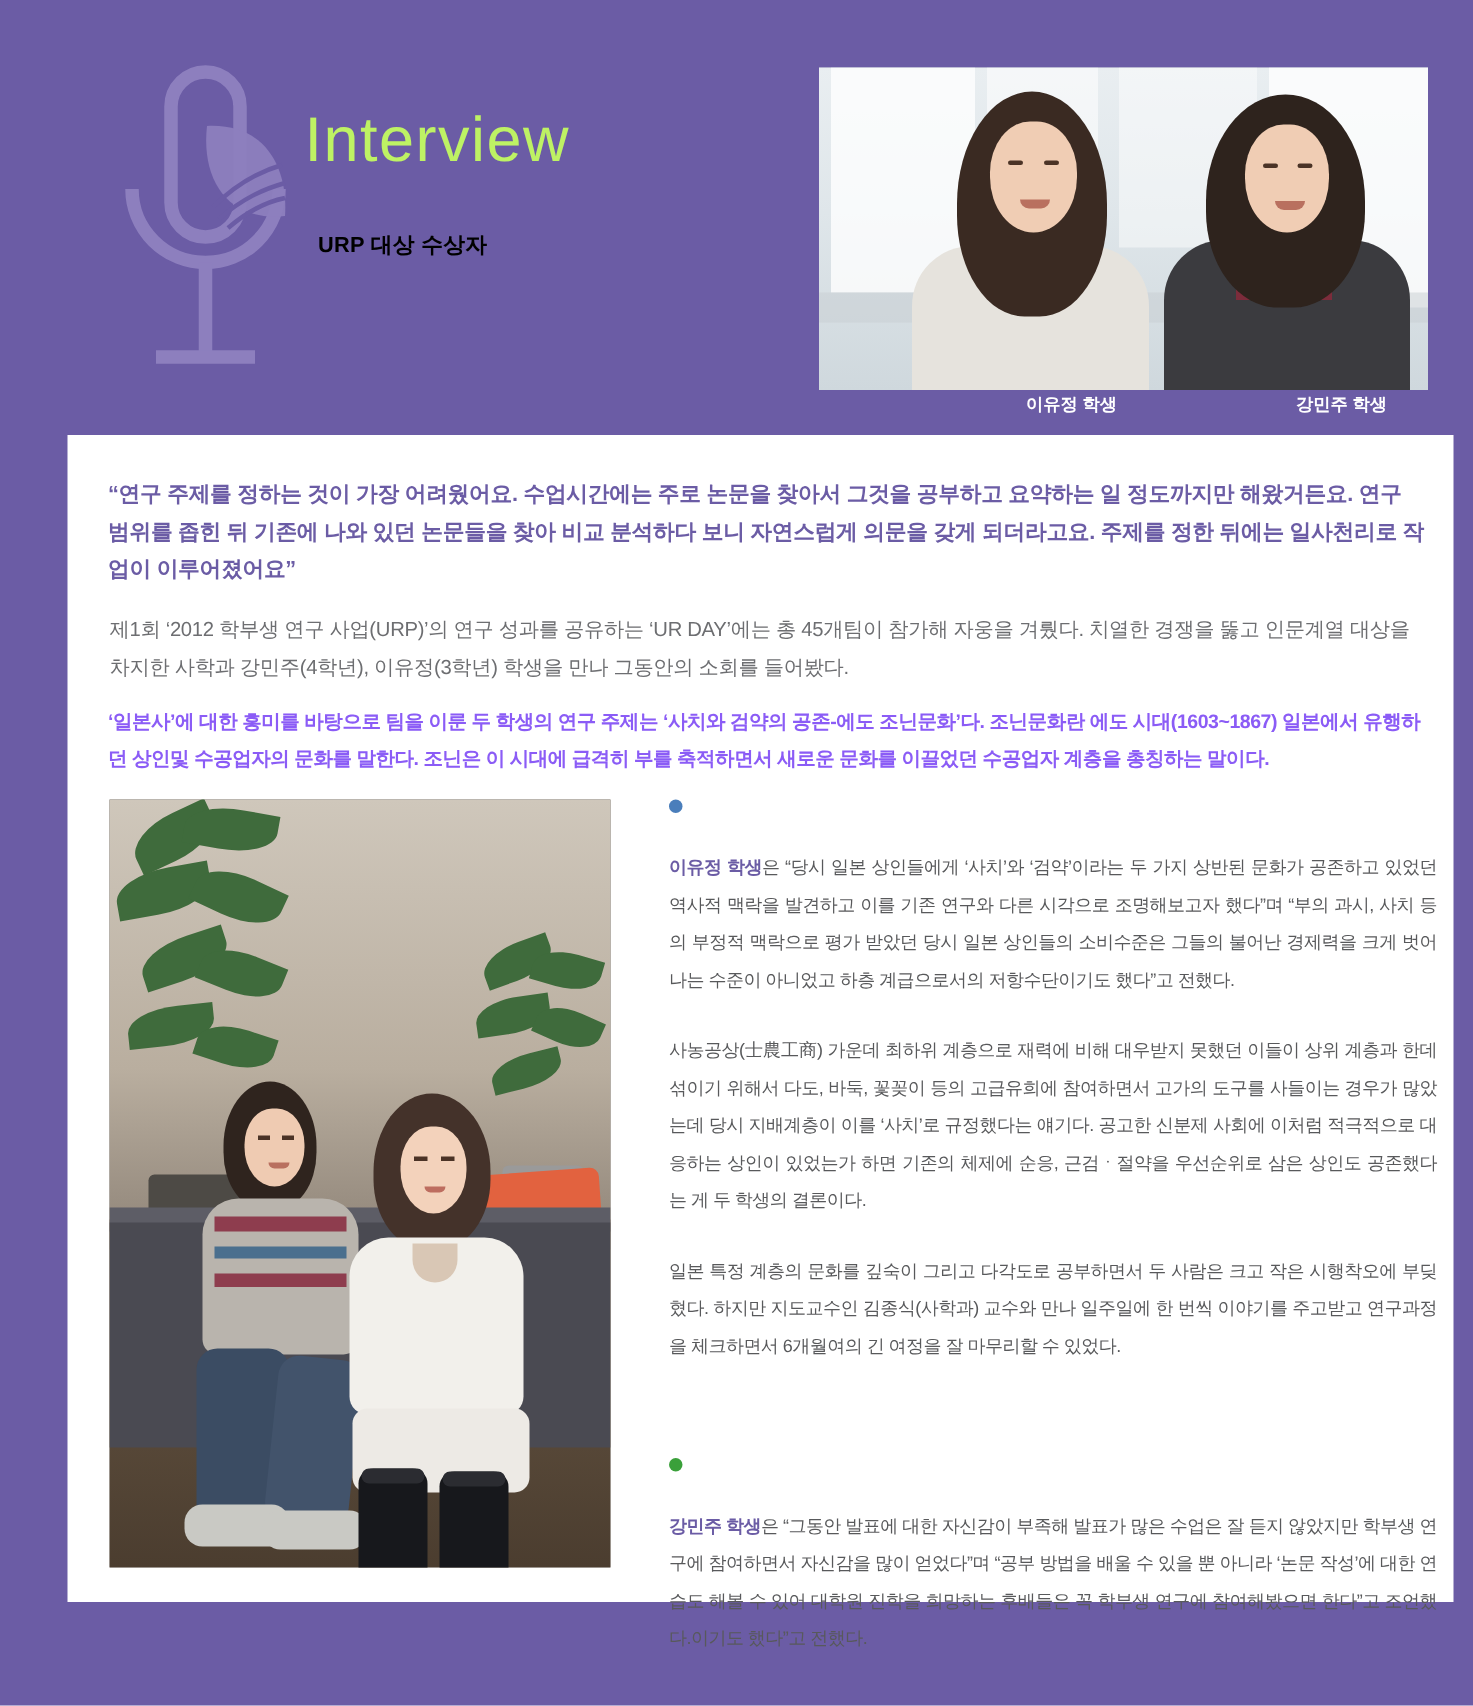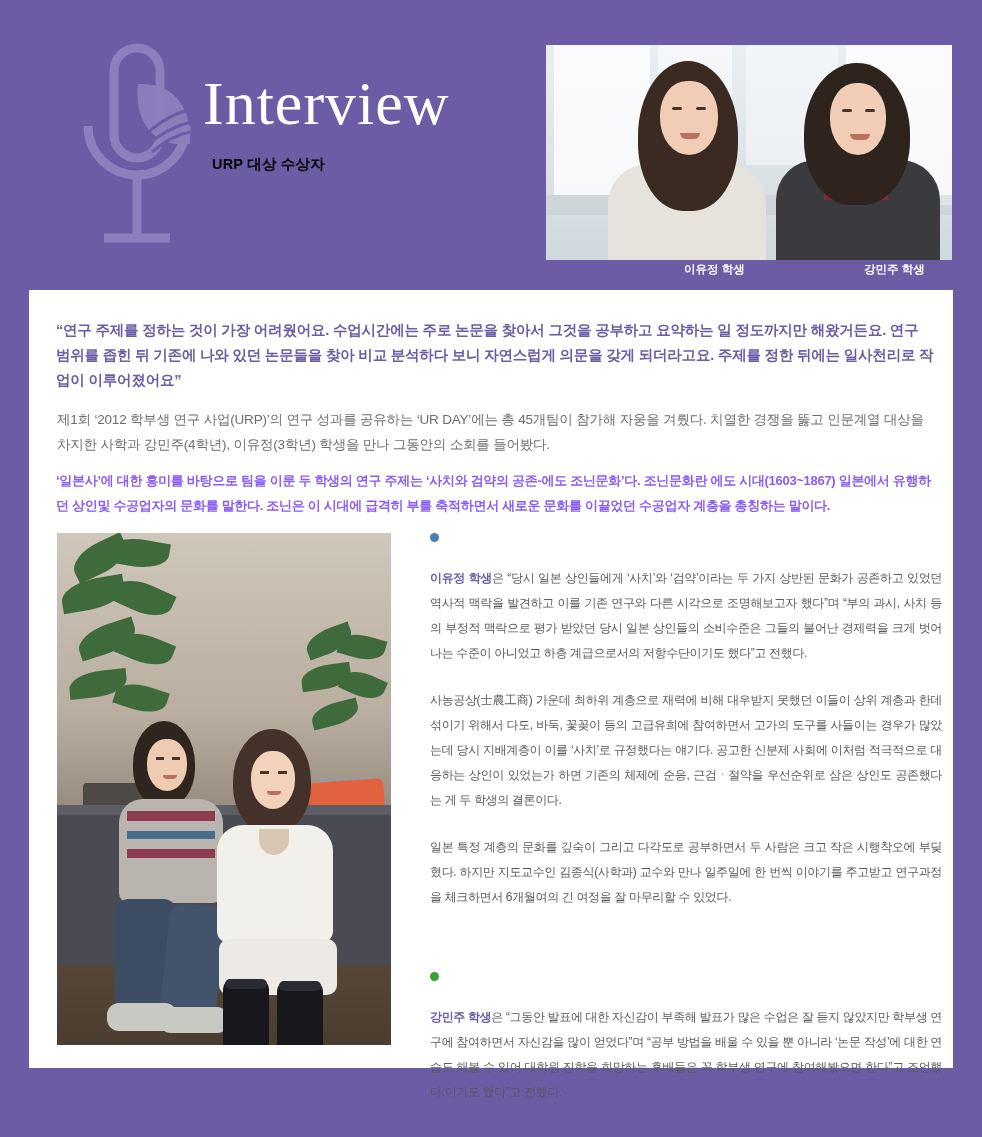--- a/index.html
+++ b/index.html
@@ -32,23 +32,23 @@
     position: absolute;
     left: 62px;
     top: 38px;
     width: 150px;
     height: 215px;
   }
   .interview-title {
     position: absolute;
     left: 203px;
     top: 72px;
-    font-family: Liberation Serif, serif;
-    font-size: 62px;
-    color: #ffffff;
+    font-family: Liberation Sans, sans-serif;
+    font-size: 42px;
+    color: #bef264;
     letter-spacing: 1px;
     line-height: 1;
   }
   .header-sub {
     position: absolute;
     left: 212px;
     top: 152px;
     color: #000000;
     font-size: 14.5px;
     font-weight: bold;
@@ -108,21 +108,21 @@
     background: #f0cdb4;
   }
   .hp-body {
     position: absolute;
     border-radius: 40px 40px 0 0;
   }
 
   
   .card {
     position: absolute;
-    left: 29px;
+    left: 45px;
     top: 290px;
     width: 924px;
     height: 778px;
     background: #ffffff;
   }
 
   .quote-lead {
     position: absolute;
     left: 27px;
     top: 28px;

